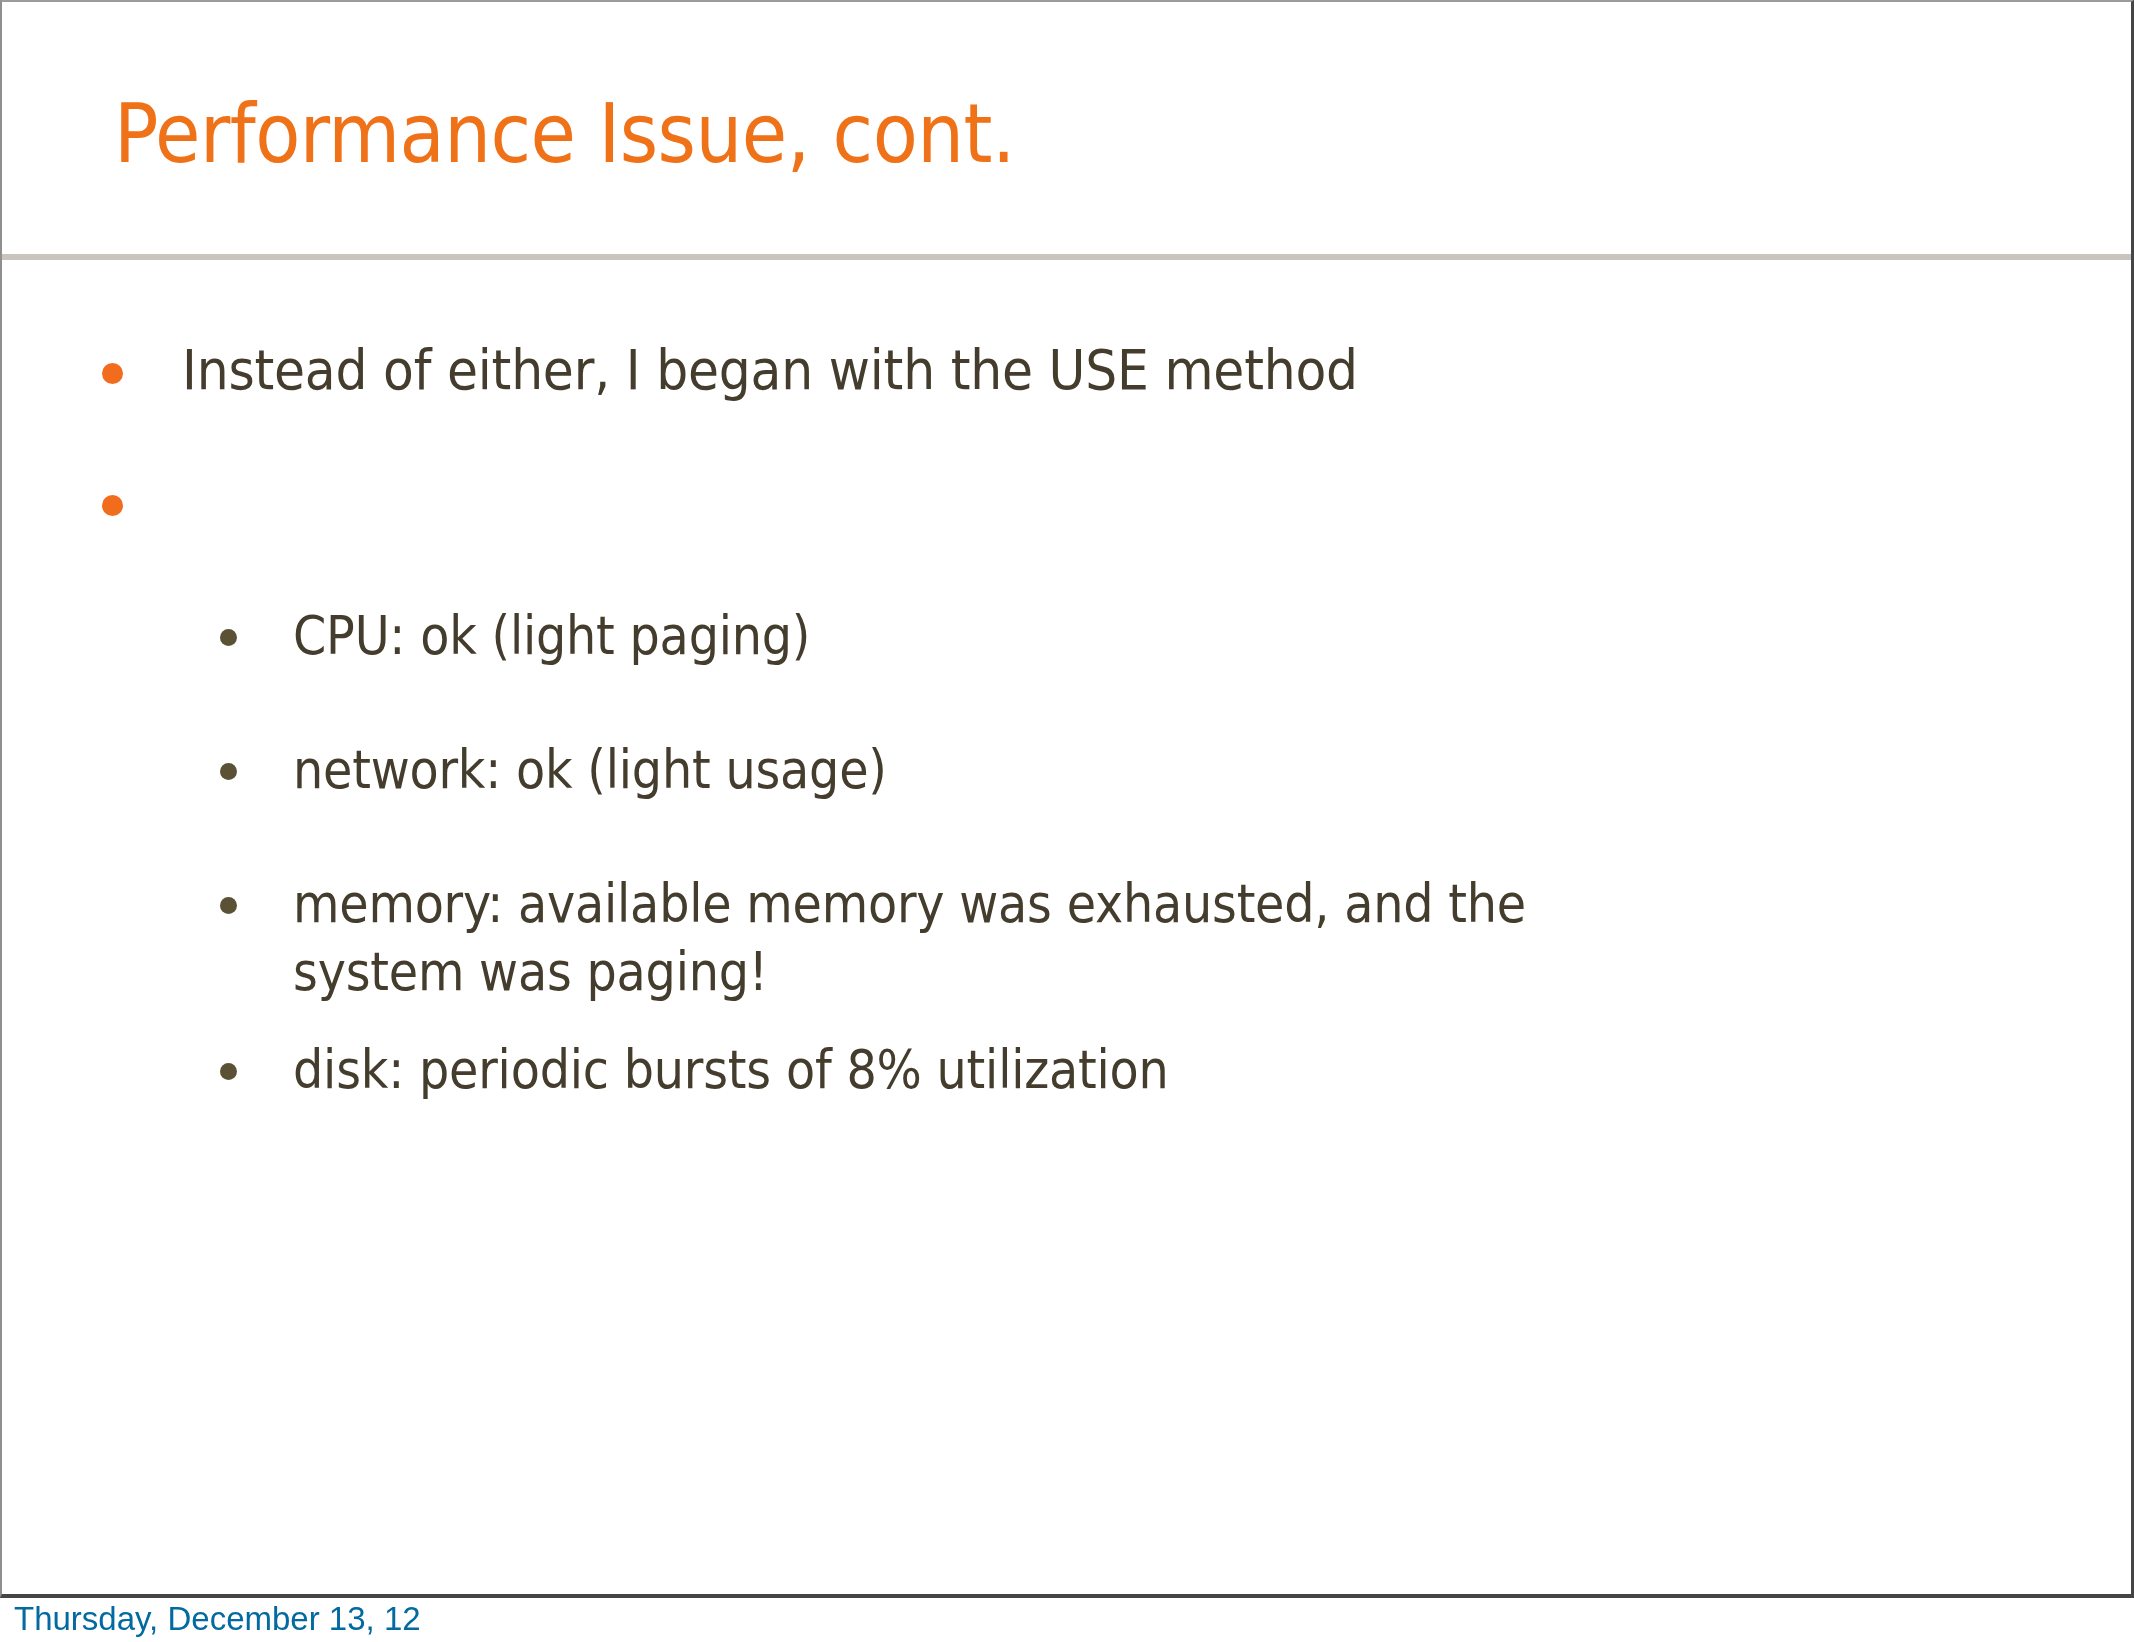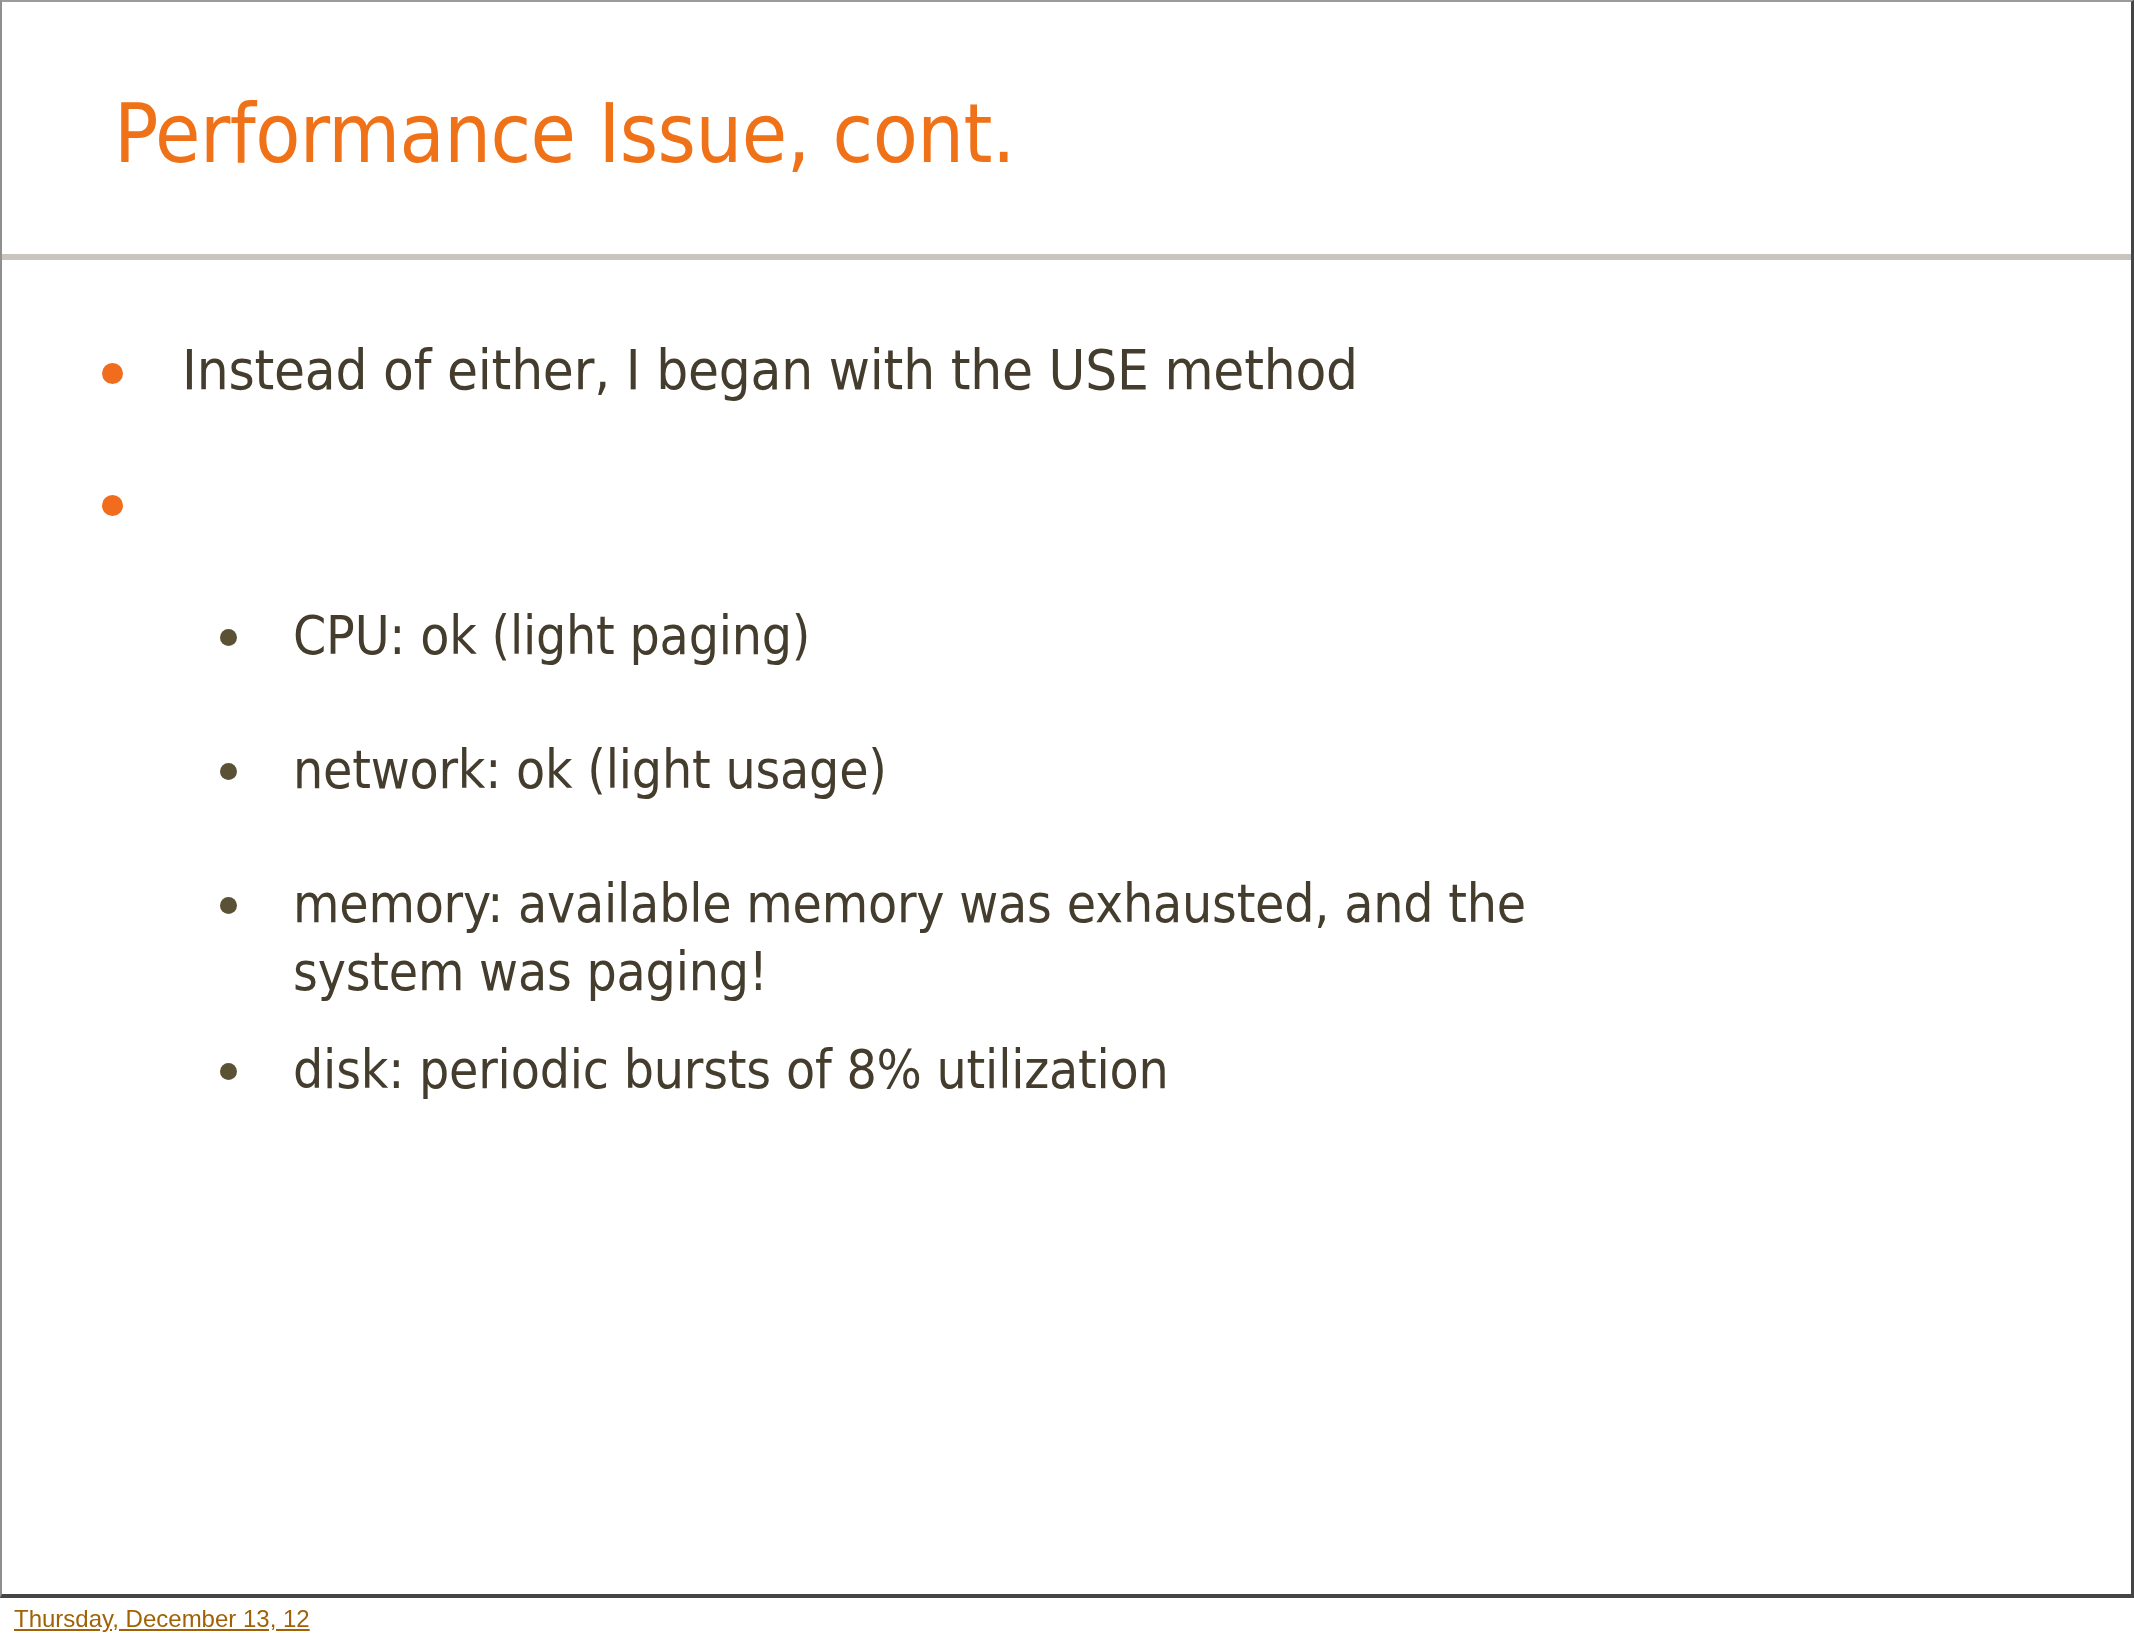--- a/index.html
+++ b/index.html
@@ -135,26 +135,25 @@
   #row-3 { top: 478px; }
   #row-4 { top: 612px; }
   #row-5 { top: 778px; }
 
   
   #footer {
     position: absolute;
     left: 14px;
     top: 1602px;
     font-family: "Liberation Sans", sans-serif;
-    font-size: 24px;
+    font-size: 33px;
     font-weight: 400;
-    color: #a16207;
+    color: #0369a1;
     line-height: 34px;
     white-space: nowrap;
-    text-decoration: underline;
   }
 </style>
 </head>
 <body>
 
 <div id="slide">
 
   <div id="title-block">
     <div id="slide-title">Performance Issue, cont.</div>
     <div id="title-rule"></div>

